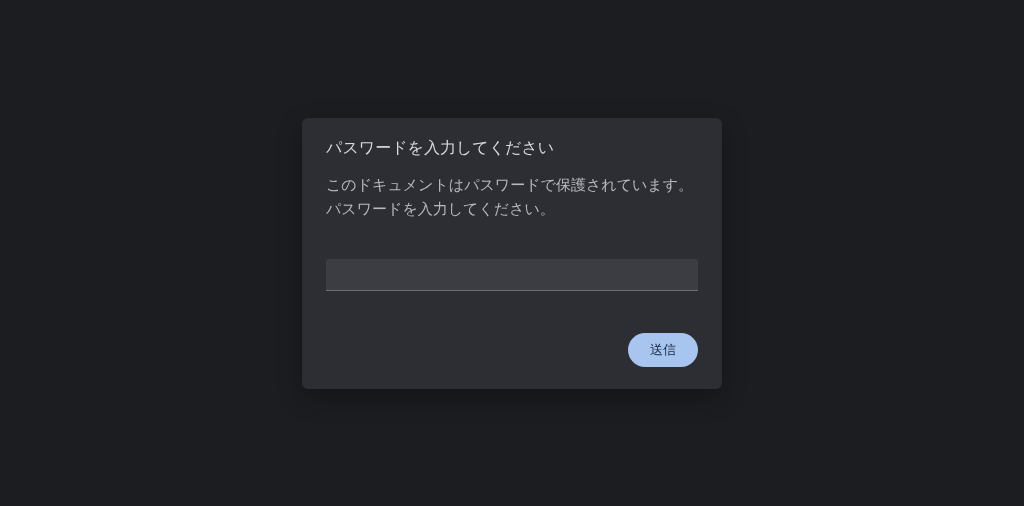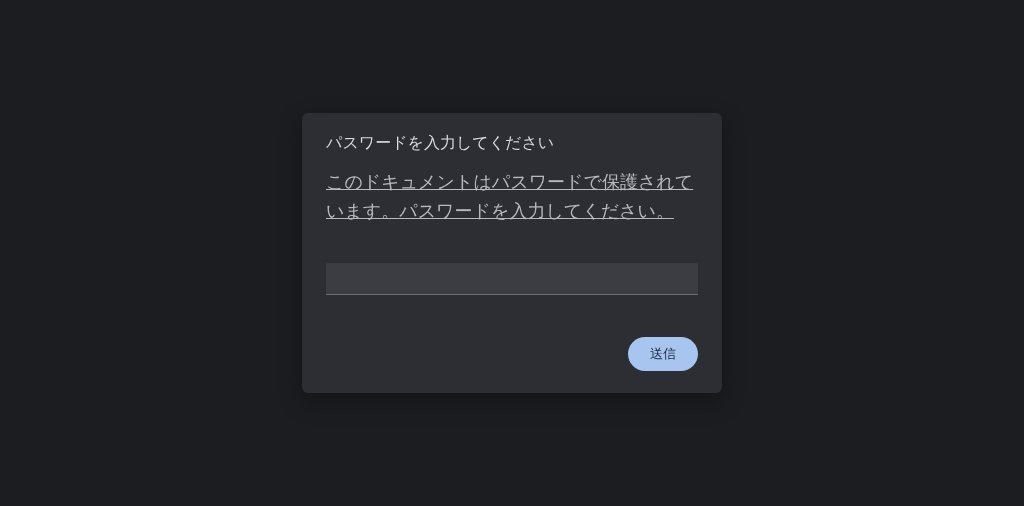--- a/index.html
+++ b/index.html
@@ -27,24 +27,23 @@
       top: 0px;
     }
     .dialog-title {
       color: #d9dadd;
       font-size: 16px;
       font-weight: 500;
       margin-bottom: 14px;
     }
     .dialog-description {
       color: #b8b9bd;
-      font-size: 18px;
+      font-size: 15px;
       line-height: 1.6;
       margin-bottom: 38px;
-      text-decoration: underline;
     }
     .password-input {
       width: 100%;
       height: 32px;
       background: #3b3d42;
       border: none;
       border-bottom: 1px solid #6b6d73;
       border-radius: 2px 2px 0 0;
       color: #e0e0e0;
       font-size: 14px;

